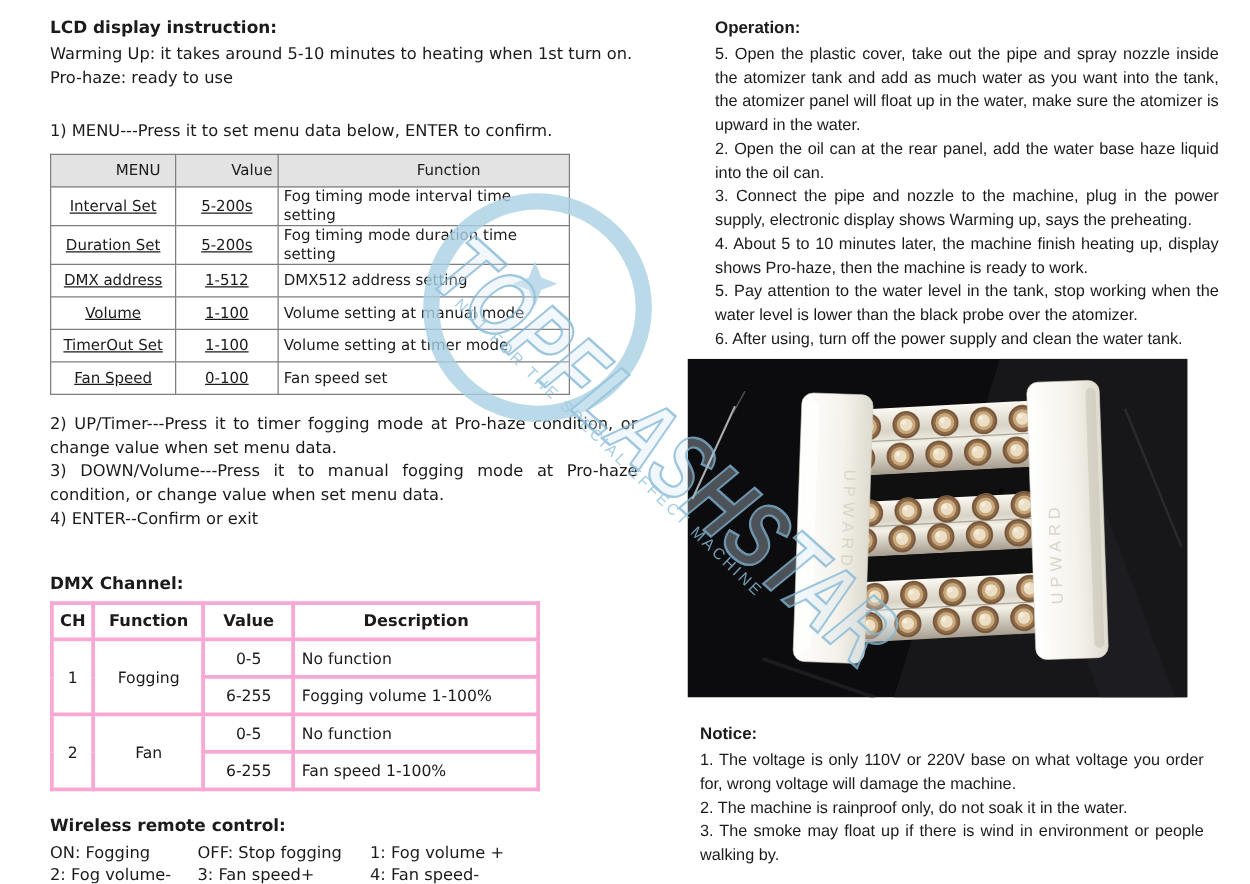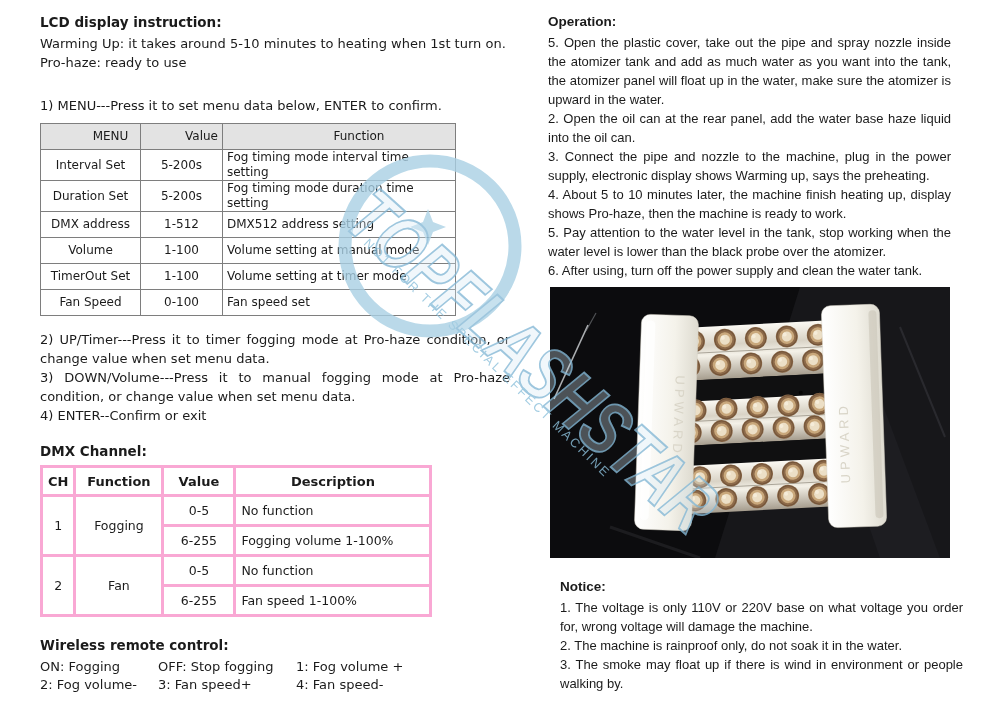--- a/index.html
+++ b/index.html
@@ -10,36 +10,36 @@
   .col-left{position:absolute;left:40px;top:13px;width:470px;font-size:13px;line-height:19px;}
   .sec-title{font-weight:bold;font-size:13.5px;margin:0 0 2px 0;}
   .para{margin:0;text-align:justify;}
   .para-plain{margin:0;}
   .menu-intro{margin:24px 0 0 0;}
 
   table{border-collapse:collapse;}
   .menu-table{margin-top:8px;font-size:12px;line-height:15px;}
   .menu-table td{border:1px solid #7e7e7e;height:25px;padding:0 4px;}
   .menu-table tr.hdr td{background:#e3e3e3;text-align:center;padding-left:44px;}
-  .menu-table td.c{text-align:center;}
+  .menu-table td.c{text-align:center;text-decoration:underline;}
 
   .notes{margin-top:14px;}
-  .dmx-title{margin-top:17px;}
+  .dmx-title{margin-top:33px;}
   .dmx-table{margin-top:4px;font-size:12.5px;line-height:15px;}
   .dmx-table td,.dmx-table th{border:3px solid #f9a8d4;padding:0 5px;}
   .dmx-table th{height:26px;font-size:13px;text-align:center;}
   .dmx-table td{height:27px;}
   .dmx-table td.c{text-align:center;}
 
   .wireless-title{margin-top:19px;}
   .wireless-grid{display:grid;grid-template-columns:118px 138px auto;line-height:18px;margin-top:3px;}
   .wireless-grid span{white-space:nowrap;}
 
   
-  .col-right{position:absolute;left:548px;top:12px;width:403px;
+  .col-right{position:absolute;left:572px;top:12px;width:403px;
              font-family:"Liberation Sans",sans-serif;font-size:13px;line-height:19px;}
   .col-right .sec-title{font-family:"Liberation Sans",sans-serif;}
   .notice-block{position:absolute;left:560px;top:577px;width:403px;
                 font-family:"Liberation Sans",sans-serif;font-size:13px;line-height:19px;}
 
   
   .photo{position:absolute;left:550px;top:287px;width:400px;height:271px;z-index:1;}
 
   
   .wm{position:absolute;left:0;top:0;width:1000px;height:707px;z-index:6;pointer-events:none;}

